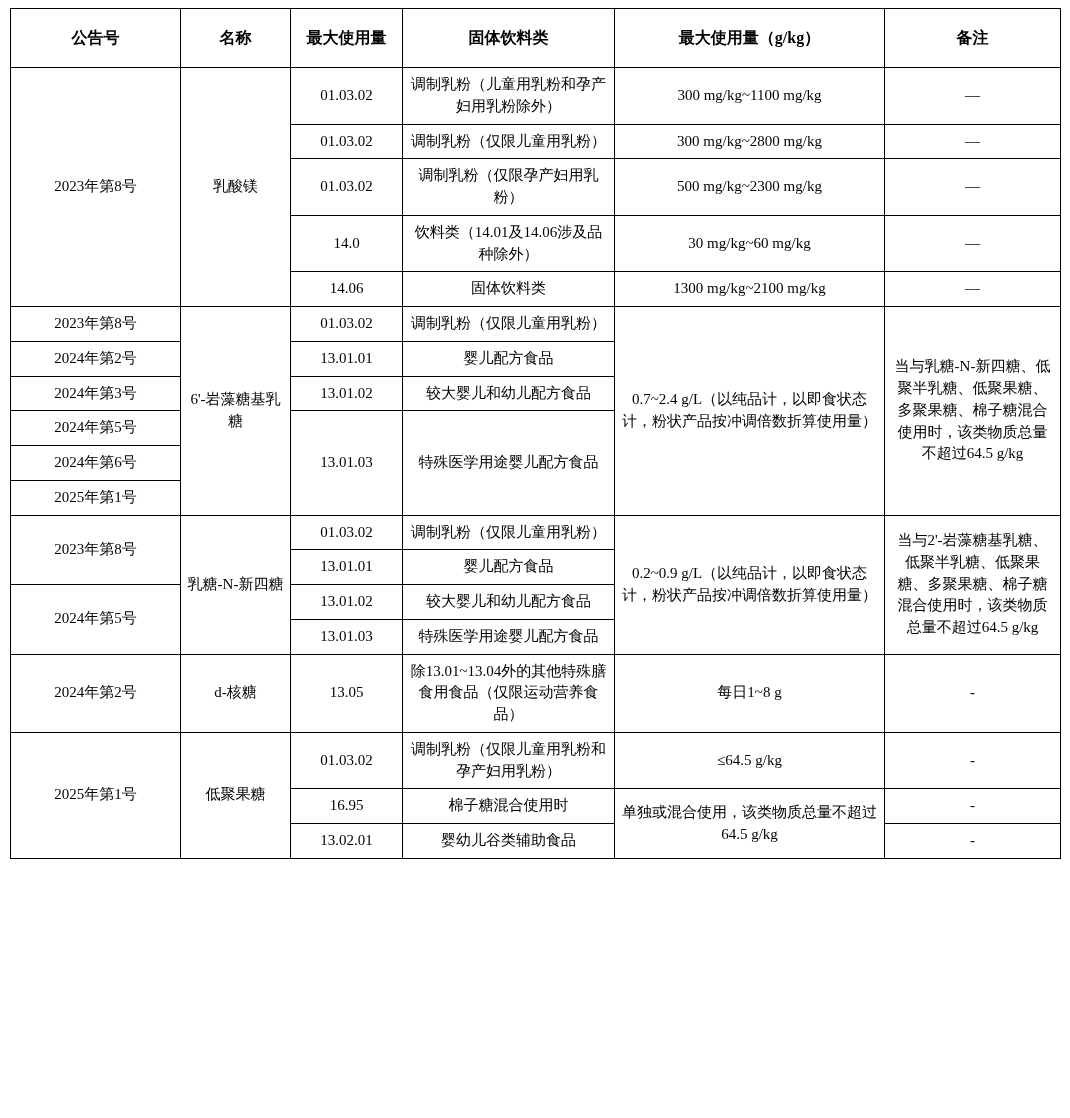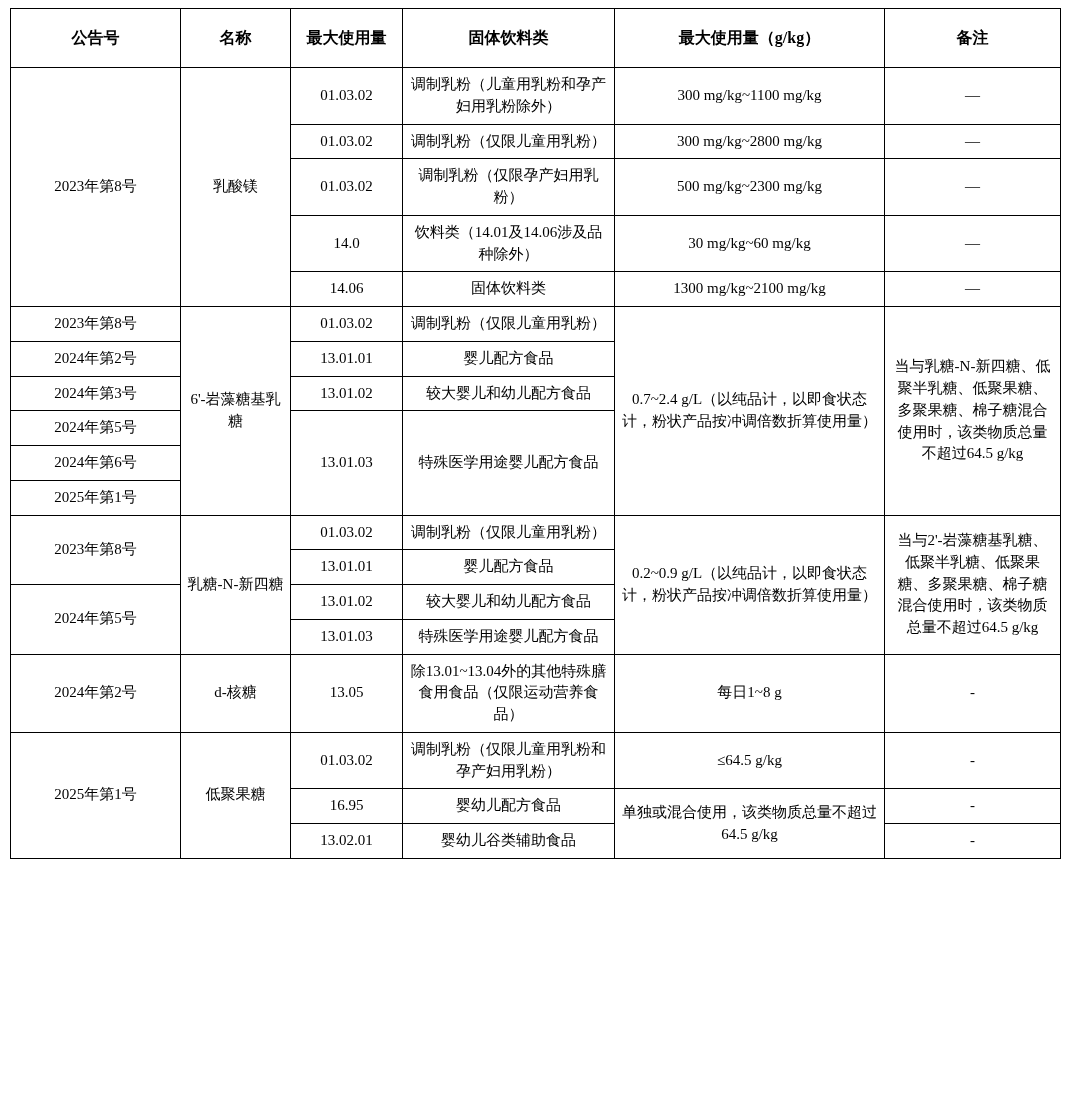--- a/index.html
+++ b/index.html
@@ -178,21 +178,21 @@
       <tr>
         <td class="cell-notice tall" rowspan="3">2025年第1号</td>
         <td class="cell-name" rowspan="3">低聚果糖</td>
         <td class="cell-code">01.03.02</td>
         <td class="cell-food">调制乳粉（仅限儿童用乳粉和孕产妇用乳粉）</td>
         <td class="cell-max">≤64.5 g/kg</td>
         <td class="cell-remark">-</td>
       </tr>
       <tr>
         <td class="cell-code">16.95</td>
-        <td class="cell-food">婴幼儿配方食品</td>
+        <td class="cell-food">棉子糖混合使用时</td>
         <td class="cell-max" rowspan="2">单独或混合使用，该类物质总量不超过64.5 g/kg</td>
         <td class="cell-remark">-</td>
       </tr>
       <tr>
         <td class="cell-code">13.02.01</td>
         <td class="cell-food">婴幼儿谷类辅助食品</td>
         <td class="cell-remark">-</td>
       </tr>
     </tbody>
   </table>

